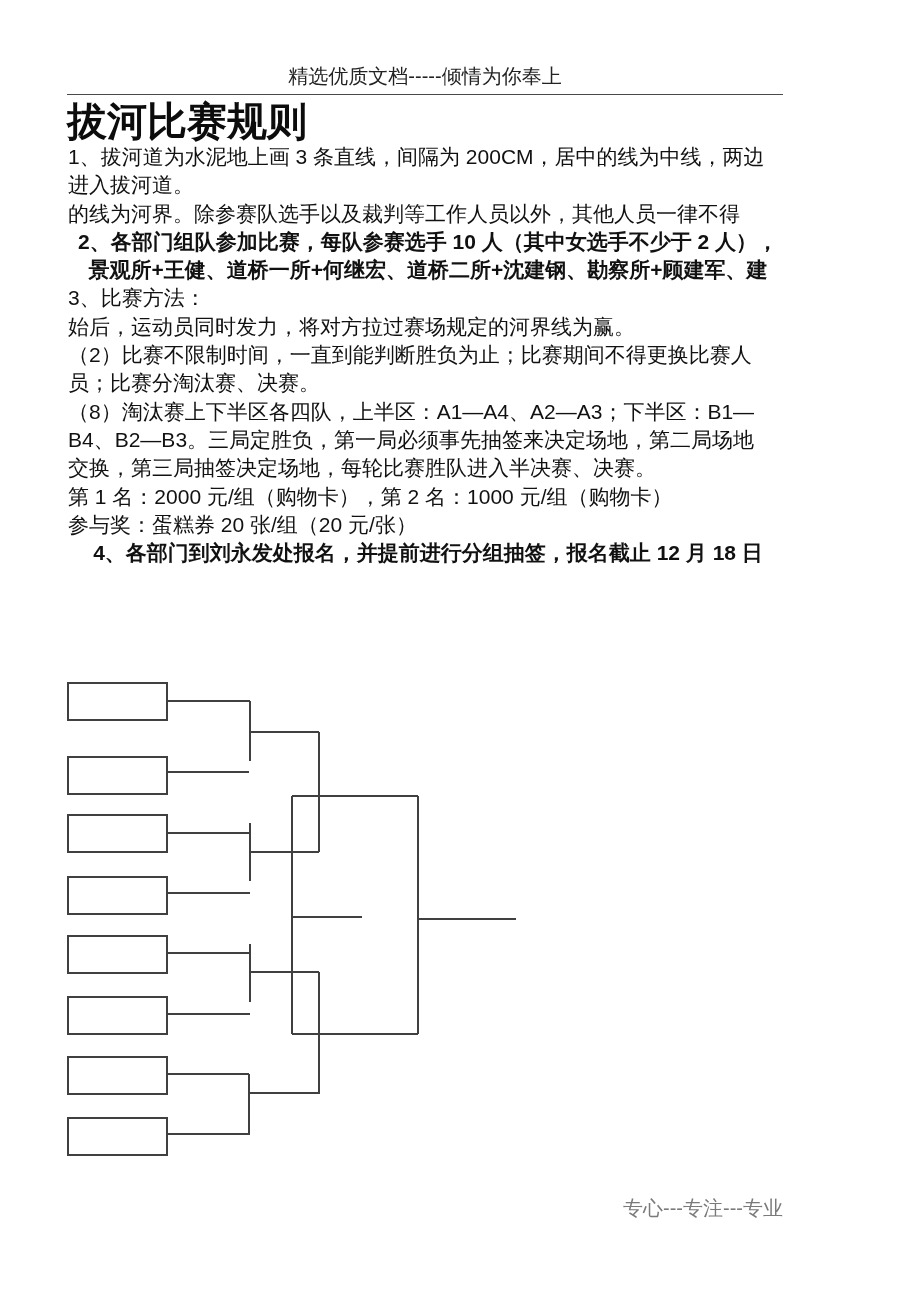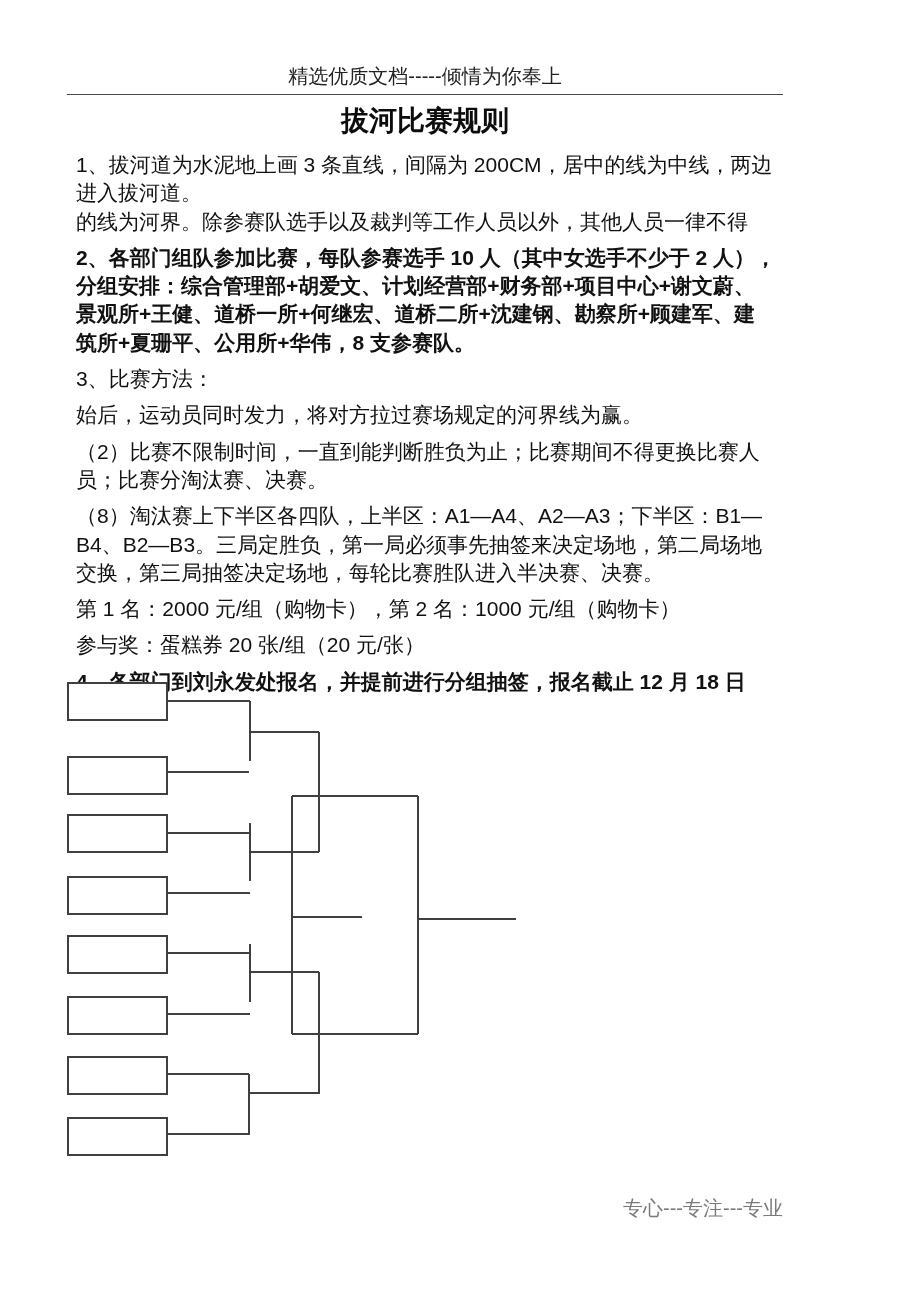--- a/index.html
+++ b/index.html
@@ -17,33 +17,33 @@
     text-align:center;font-size:20px;line-height:26px;color:#222222;
     white-space:nowrap;
   }
   .header-rule{
     position:absolute;left:67px;top:94px;width:716px;height:0;
     border-top:1.5px solid #4a4a4a;
   }
   
   .doc-title{
     position:absolute;left:67px;top:99px;width:716px;
-    text-align:center;font-size:28px;line-height:44px;font-weight:bold;
+    font-size:40px;line-height:44px;font-weight:bold;
     color:#0c0c0c;white-space:nowrap;
   }
   
   .bodytext{
     position:absolute;left:68px;top:143px;width:720px;
     font-size:21px;
   }
-  .para{margin:8px;padding:0;}
+  .para{margin:0;padding:0;}
   .para .line{
     height:28.3px;line-height:28.3px;white-space:nowrap;
   }
-  .para.bold .line{font-weight:bold;}
+  .para.bold .line{font-weight:bold;text-align:center;}
   
   .bracket-svg{
     position:absolute;left:0;top:0;width:920px;height:1302px;
   }
   
   .doc-footer{
     position:absolute;left:67px;top:1196px;width:716px;
     text-align:right;font-size:20px;line-height:24px;color:#7a7a7a;
     white-space:nowrap;
   }
@@ -59,23 +59,21 @@
   <div class="doc-title">拔河比赛规则</div>
 
   <div class="bodytext">
     <div class="para">
       <div class="line">1、拔河道为水泥地上画 3 条直线，间隔为 200CM，居中的线为中线，两边</div>
       <div class="line">进入拔河道。</div>
       <div class="line">的线为河界。除参赛队选手以及裁判等工作人员以外，其他人员一律不得</div>
     </div>
     <div class="para bold">
       <div class="line">2、各部门组队参加比赛，每队参赛选手 10 人（其中女选手不少于 2 人），</div>
-      <div class="line">分组安排：综合管理部+胡爱文、计划经营部+财务部+项目中心+谢文蔚、</div>
       <div class="line">景观所+王健、道桥一所+何继宏、道桥二所+沈建钢、勘察所+顾建军、建</div>
-      <div class="line">筑所+夏珊平、公用所+华伟，8 支参赛队。</div>
     </div>
     <div class="para">
       <div class="line">3、比赛方法：</div>
     </div>
     <div class="para">
       <div class="line">始后，运动员同时发力，将对方拉过赛场规定的河界线为赢。</div>
     </div>
     <div class="para">
       <div class="line">（2）比赛不限制时间，一直到能判断胜负为止；比赛期间不得更换比赛人</div>
       <div class="line">员；比赛分淘汰赛、决赛。</div>

